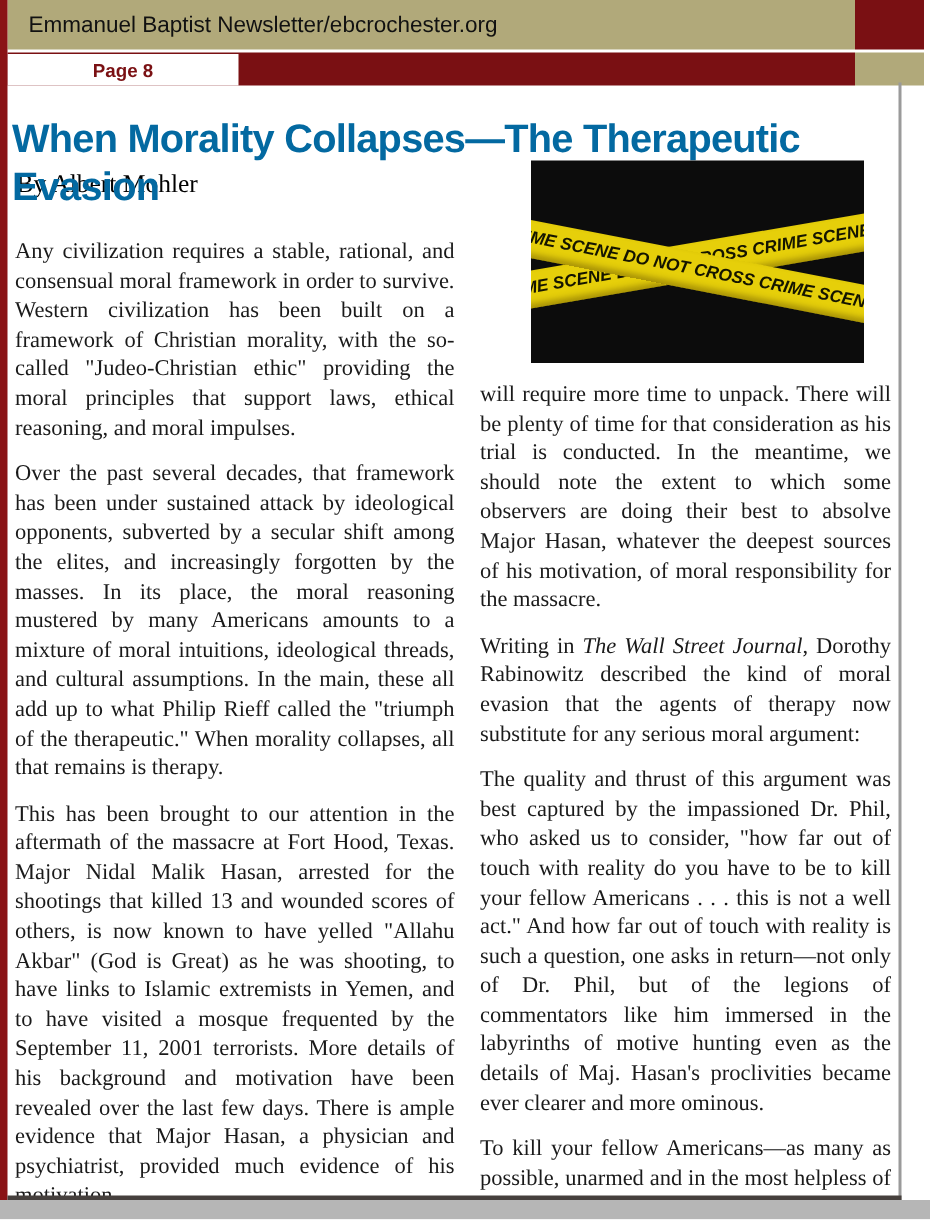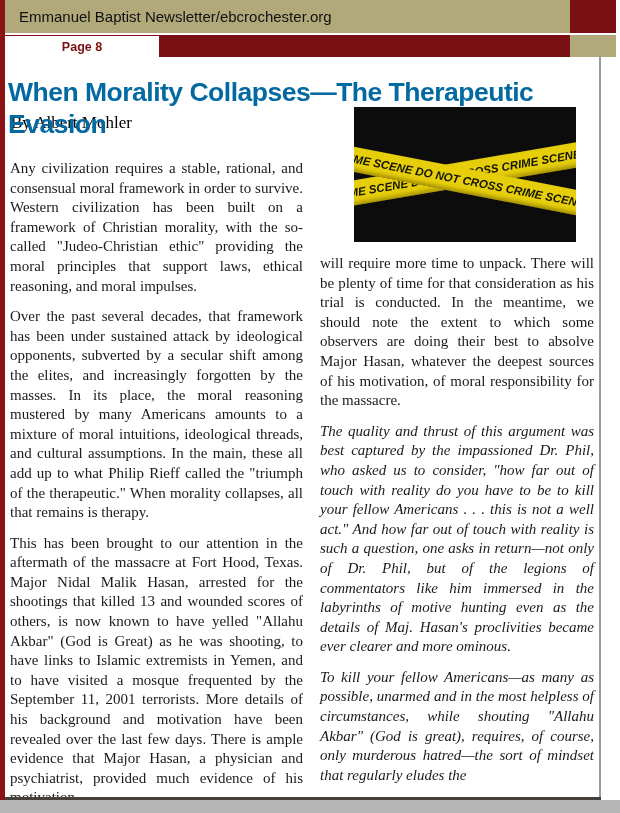--- a/index.html
+++ b/index.html
@@ -38,21 +38,21 @@
         font-size:11.5px;line-height:25px;white-space:nowrap;overflow:hidden;
         transform-origin:left center;box-shadow:inset 0 -3px 4px rgba(90,70,0,.45);}
   .tape-asc{left:-15px;top:76px;transform:rotate(-9.7deg);z-index:1;text-indent:-10px;}
   .tape-desc{left:-20px;top:36px;transform:rotate(11deg);z-index:2;}
 
   
   .col{position:absolute;text-align:justify;font-size:15px;line-height:19.6px;}
   .col p{margin:11px 0 11px 0;}
   .col-left{left:10px;top:148px;width:293px;}
   .col-right{left:320px;top:243px;width:274px;}
-  .quote{font-style:italic;}
+  .quote{}
   em{font-style:italic;}
 </style>
 </head>
 <body>
 
 <div class="canvas">
 
   <div class="hdr-band">
     <span>Emmanuel Baptist Newsletter/ebcrochester.org</span>
   </div>
@@ -79,20 +79,21 @@
 
   <div class="col col-left">
     <p>Any civilization requires a stable, rational, and consensual moral framework in order to survive. Western civilization has been built on a framework of Christian morality, with the so-called "Judeo-Christian ethic" providing the moral principles that support laws, ethical reasoning, and moral impulses.</p>
     <p>Over the past several decades, that framework has been under sustained attack by ideological opponents, subverted by a secular shift among the elites, and increasingly forgotten by the masses. In its place, the moral reasoning mustered by many Americans amounts to a mixture of moral intuitions, ideological threads, and cultural assumptions. In the main, these all add up to what Philip Rieff called the "triumph of the therapeutic." When morality collapses, all that remains is therapy.</p>
     <p>This has been brought to our attention in the aftermath of the massacre at Fort Hood, Texas. Major Nidal Malik Hasan, arrested for the shootings that killed 13 and wounded scores of others, is now known to have yelled "Allahu Akbar" (God is Great) as he was shooting, to have links to Islamic extremists in Yemen, and to have visited a mosque frequented by the September 11, 2001 terrorists. More details of his background and motivation have been revealed over the last few days. There is ample evidence that Major Hasan, a physician and psychiatrist, provided much evidence of his motivation.</p>
     <p>The role his Muslim faith played in the shootings</p>
   </div>
 
   <div class="col col-right">
     <p>will require more time to unpack. There will be plenty of time for that consideration as his trial is conducted. In the meantime, we should note the extent to which some observers are doing their best to absolve Major Hasan, whatever the deepest sources of his motivation, of moral responsibility for the massacre.</p>
+    <p><span>Writing in </span><em>The Wall Street Journal</em><span>, Dorothy Rabinowitz described the kind of moral evasion that the agents of therapy now substitute for any serious moral argument:</span></p>
     <p class="quote">The quality and thrust of this argument was best captured by the impassioned Dr. Phil, who asked us to consider, "how far out of touch with reality do you have to be to kill your fellow Americans . . . this is not a well act." And how far out of touch with reality is such a question, one asks in return—not only of Dr. Phil, but of the legions of commentators like him immersed in the labyrinths of motive hunting even as the details of Maj. Hasan's proclivities became ever clearer and more ominous.</p>
     <p class="quote">To kill your fellow Americans—as many as possible, unarmed and in the most helpless of circumstances, while shouting "Allahu Akbar" (God is great), requires, of course, only murderous hatred—the sort of mindset that regularly eludes the</p>
   </div>
 
   <div class="left-border"></div>
   <div class="right-border"></div>
   <div class="bottom-rule"></div>
   <div class="bottom-band"></div>
 
 </div>

